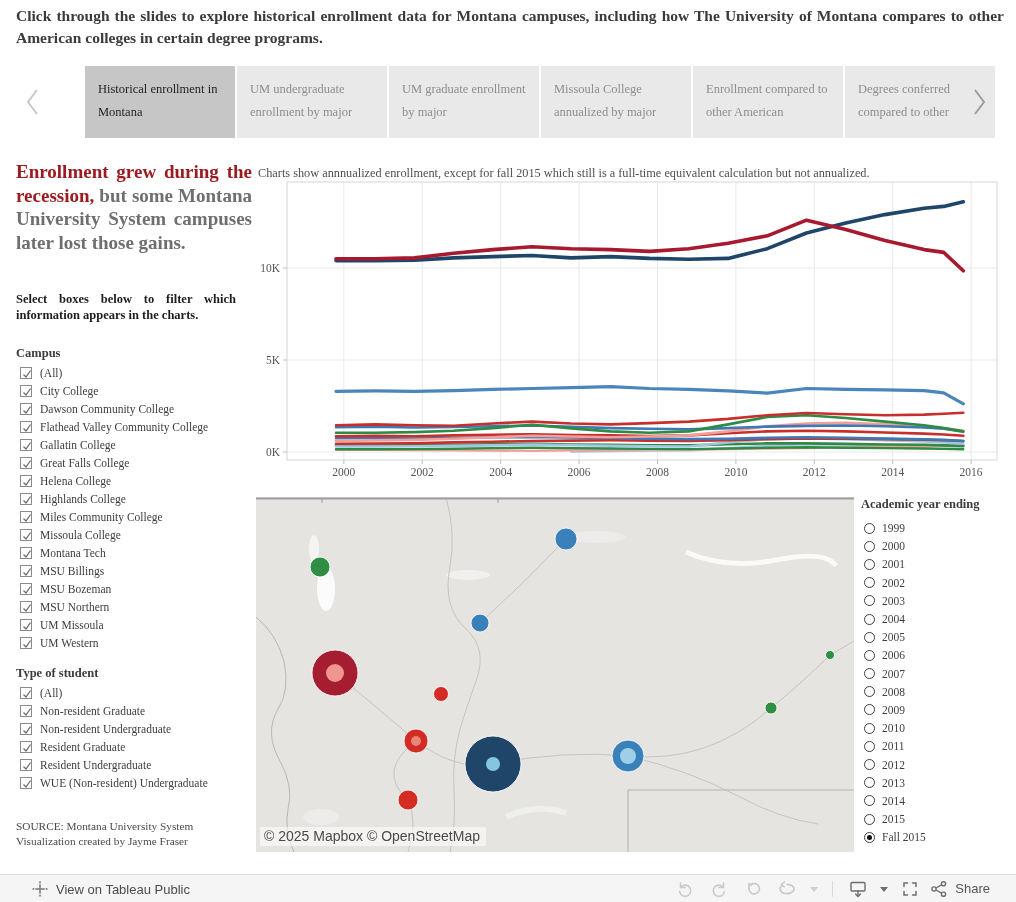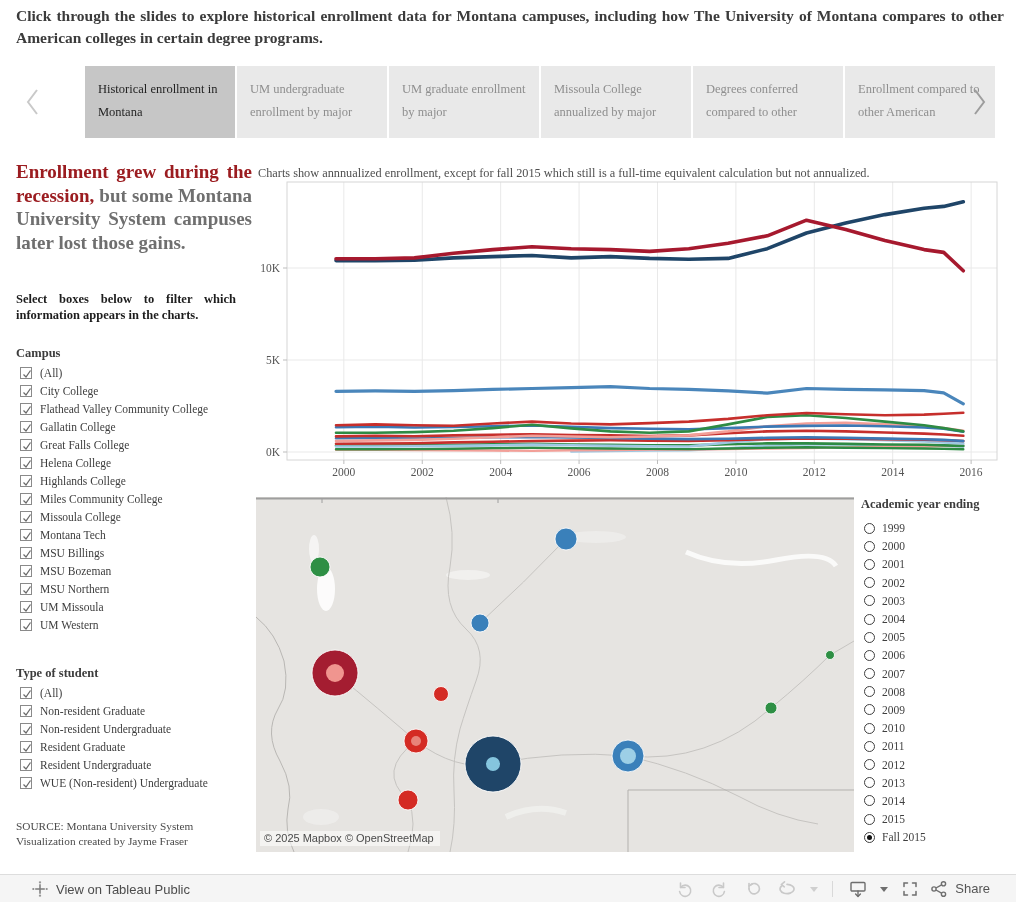--- a/index.html
+++ b/index.html
@@ -40,21 +40,21 @@
 
   
   .caption { position:absolute; left:258px; top:166px; width:750px;
              font-size:12.3px; color:#4f4f4f; }
   #chart-svg { position:absolute; left:256px; top:180px; }
 
   
   #map-wrap { position:absolute; left:256px; top:497px; width:598px; height:355px; }
   #map-svg { position:absolute; left:0; top:0; }
   .attribution { position:absolute; left:4px; bottom:6px; background:rgba(255,255,255,.55);
-                 font-family:"Liberation Sans", sans-serif; font-size:11px;
+                 font-family:"Liberation Sans", sans-serif; font-size:14px;
                  color:#4a4a4a; padding:1px 6px 2px 4px; }
 
   
   #year-panel { position:absolute; left:861px; top:497px; width:150px; }
   .year-title { font-size:12.5px; font-weight:bold; color:#3c3c3c; margin-bottom:7px; }
   .radio-row { display:flex; align-items:center; height:18.2px; cursor:pointer; }
   .radio-dot { width:11px; height:11px; border:1.4px solid #3f3f3f; border-radius:50%;
                background:#fff; margin:0 7px 0 3px; position:relative; flex:0 0 11px; }
   .radio-dot.sel::after { content:""; position:absolute; left:2px; top:2px; width:5px; height:5px;
                border-radius:50%; background:#111; }
@@ -79,22 +79,22 @@
   <div class="intro">Click through the slides to explore historical enrollment data for Montana campuses, including how The University of Montana compares to other American colleges in certain degree programs.</div>
 
   <svg class="chev left" viewBox="0 0 22 36">
     <polyline points="15,6 6,18 15,30" fill="none" stroke="#c9c9c9" stroke-width="2"></polyline>
   </svg>
   <div class="tabstrip" id="tabstrip">
       <div class="tab active">Historical enrollment in Montana</div>
       <div class="tab">UM undergraduate enrollment by major</div>
       <div class="tab">UM graduate enrollment by major</div>
       <div class="tab">Missoula College annualized by major</div>
+      <div class="tab">Enrollment compared to other American</div>
       <div class="tab">Degrees conferred compared to other</div>
-      <div class="tab">Enrollment compared to other American</div>
     </div>
   <svg class="chev right" viewBox="0 0 22 36">
     <polyline points="7,6 16,18 7,30" fill="none" stroke="#9d9d9d" stroke-width="2"></polyline>
   </svg>
 
   <div class="headline"><span class="red">Enrollment grew during the recession,</span><span class="gray"> but some Montana University System campuses later lost those gains.</span></div>
   <div class="hint">Select boxes below to filter which information appears in the charts.</div>
 
   <div class="flt-title" id="campus-title">Campus</div>
   <div class="chk-list" id="campus-list">
@@ -106,20 +106,28 @@
         </span>
         <span class="chk-label">(All)</span>
       </div>
       <div class="chk-row">
         <span class="chk-box">
           <svg width="10" height="10" viewBox="0 0 10 10">
             <polyline points="1.5,5.5 4,8 8.5,1.5" fill="none" stroke="#6a6a6a" stroke-width="1.3"></polyline>
           </svg>
         </span>
         <span class="chk-label">City College</span>
+      </div>
+      <div class="chk-row">
+        <span class="chk-box">
+          <svg width="10" height="10" viewBox="0 0 10 10">
+            <polyline points="1.5,5.5 4,8 8.5,1.5" fill="none" stroke="#6a6a6a" stroke-width="1.3"></polyline>
+          </svg>
+        </span>
+        <span class="chk-label">Dawson Community College</span>
       </div>
       <div class="chk-row">
         <span class="chk-box">
           <svg width="10" height="10" viewBox="0 0 10 10">
             <polyline points="1.5,5.5 4,8 8.5,1.5" fill="none" stroke="#6a6a6a" stroke-width="1.3"></polyline>
           </svg>
         </span>
         <span class="chk-label">Flathead Valley Community College</span>
       </div>
       <div class="chk-row">

